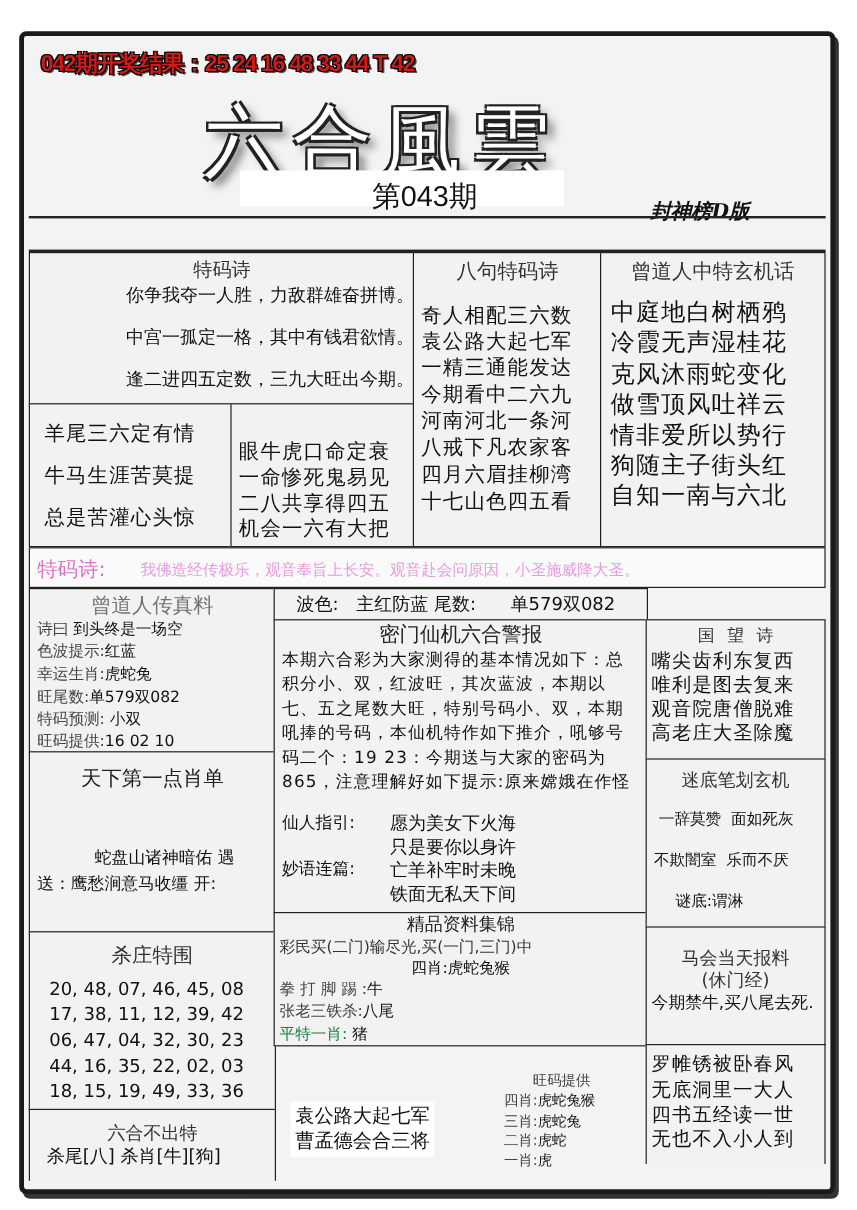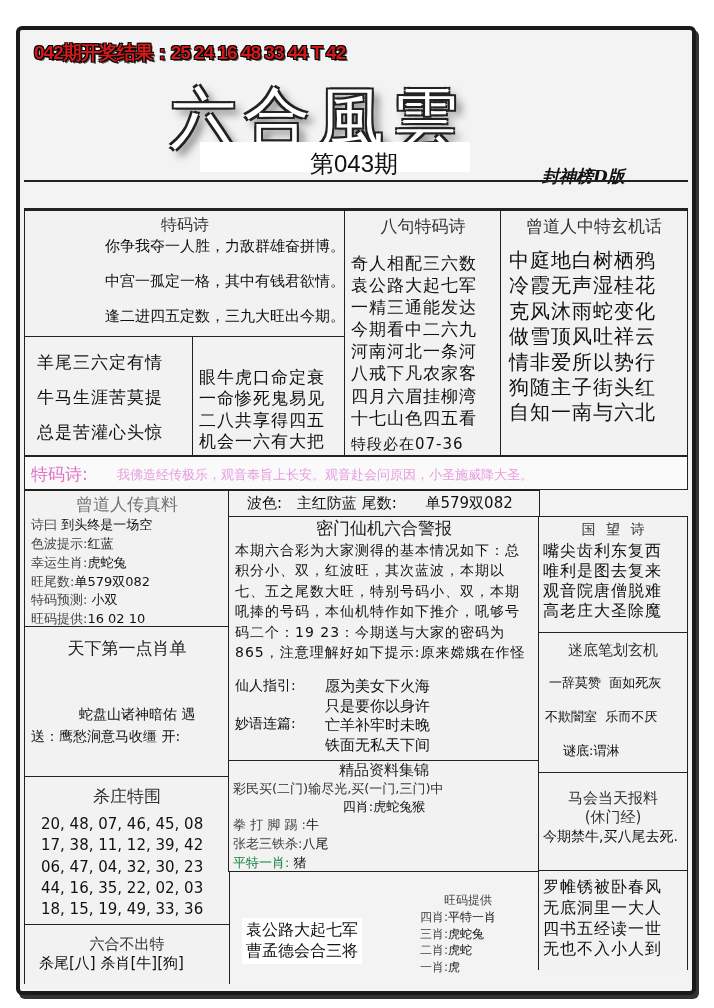--- a/index.html
+++ b/index.html
@@ -81,21 +81,20 @@
     <div class="title" style="margin-top:4px; font-size:17px;">八句特码诗</div>
     <div class="big" style="padding:14px 0 0 6px; line-height:1.3;">
       <div>奇人相配三六数</div>
       <div>袁公路大起七军</div>
       <div>一精三通能发达</div>
       <div>今期看中二六九</div>
       <div>河南河北一条河</div>
       <div>八戒下凡农家客</div>
       <div>四月六眉挂柳湾</div>
       <div>十七山色四五看</div>
-      <div style="font-size:15px; margin-top:6px;">特段必在07-36</div>
     </div>
   </div>
   <div class="box" style="left:480px; top:180px; width:188px; height:246px;">
     <div class="title" style="margin-top:4px; font-size:17px;">曾道人中特玄机话</div>
     <div class="xl" style="padding:10px 0 0 8px; line-height:1.27;">
       <div>中庭地白树栖鸦</div>
       <div>冷霞无声湿桂花</div>
       <div>克风沐雨蛇变化</div>
       <div>做雪顶风吐祥云</div>
       <div>情非爱所以势行</div>
@@ -169,21 +168,21 @@
       <div><span style="color:#444;">张老三铁杀:</span><span>八尾</span></div>
       <div><span style="color:#15803d;">平特一肖:</span> <span>猪</span></div>
     </div>
   </div>
   <div class="abs" style="left:222px; top:888px; font-size:16px; line-height:1.3; background:#fff; padding:2px 4px;">
     <div>袁公路大起七军</div>
     <div>曹孟德会合三将</div>
   </div>
   <div class="abs" style="left:400px; top:862px; font-size:12px; line-height:1.4;">
     <div style="text-align:center; padding-left:20px; color:#444;">旺码提供</div>
-    <div><span style="color:#444;">四肖:</span><span>平特一肖</span></div>
+    <div><span style="color:#444;">四肖:</span><span>虎蛇兔猴</span></div>
     <div><span style="color:#444;">三肖:</span><span>虎蛇兔</span></div>
     <div><span style="color:#444;">二肖:</span><span>虎蛇</span></div>
     <div><span style="color:#444;">一肖:</span><span>虎</span></div>
   </div>
 
   <div class="box" style="left:518px; top:486px; width:150px; height:118px;">
     <div class="title" style="font-size:14px; margin-top:4px; word-spacing:6px;">国 望 诗</div>
     <div style="font-size:16px; line-height:1.25; padding:2px 0 0 4px; letter-spacing:1px;">
       <div>嘴尖齿利东复西</div>
       <div>唯利是图去复来</div>

